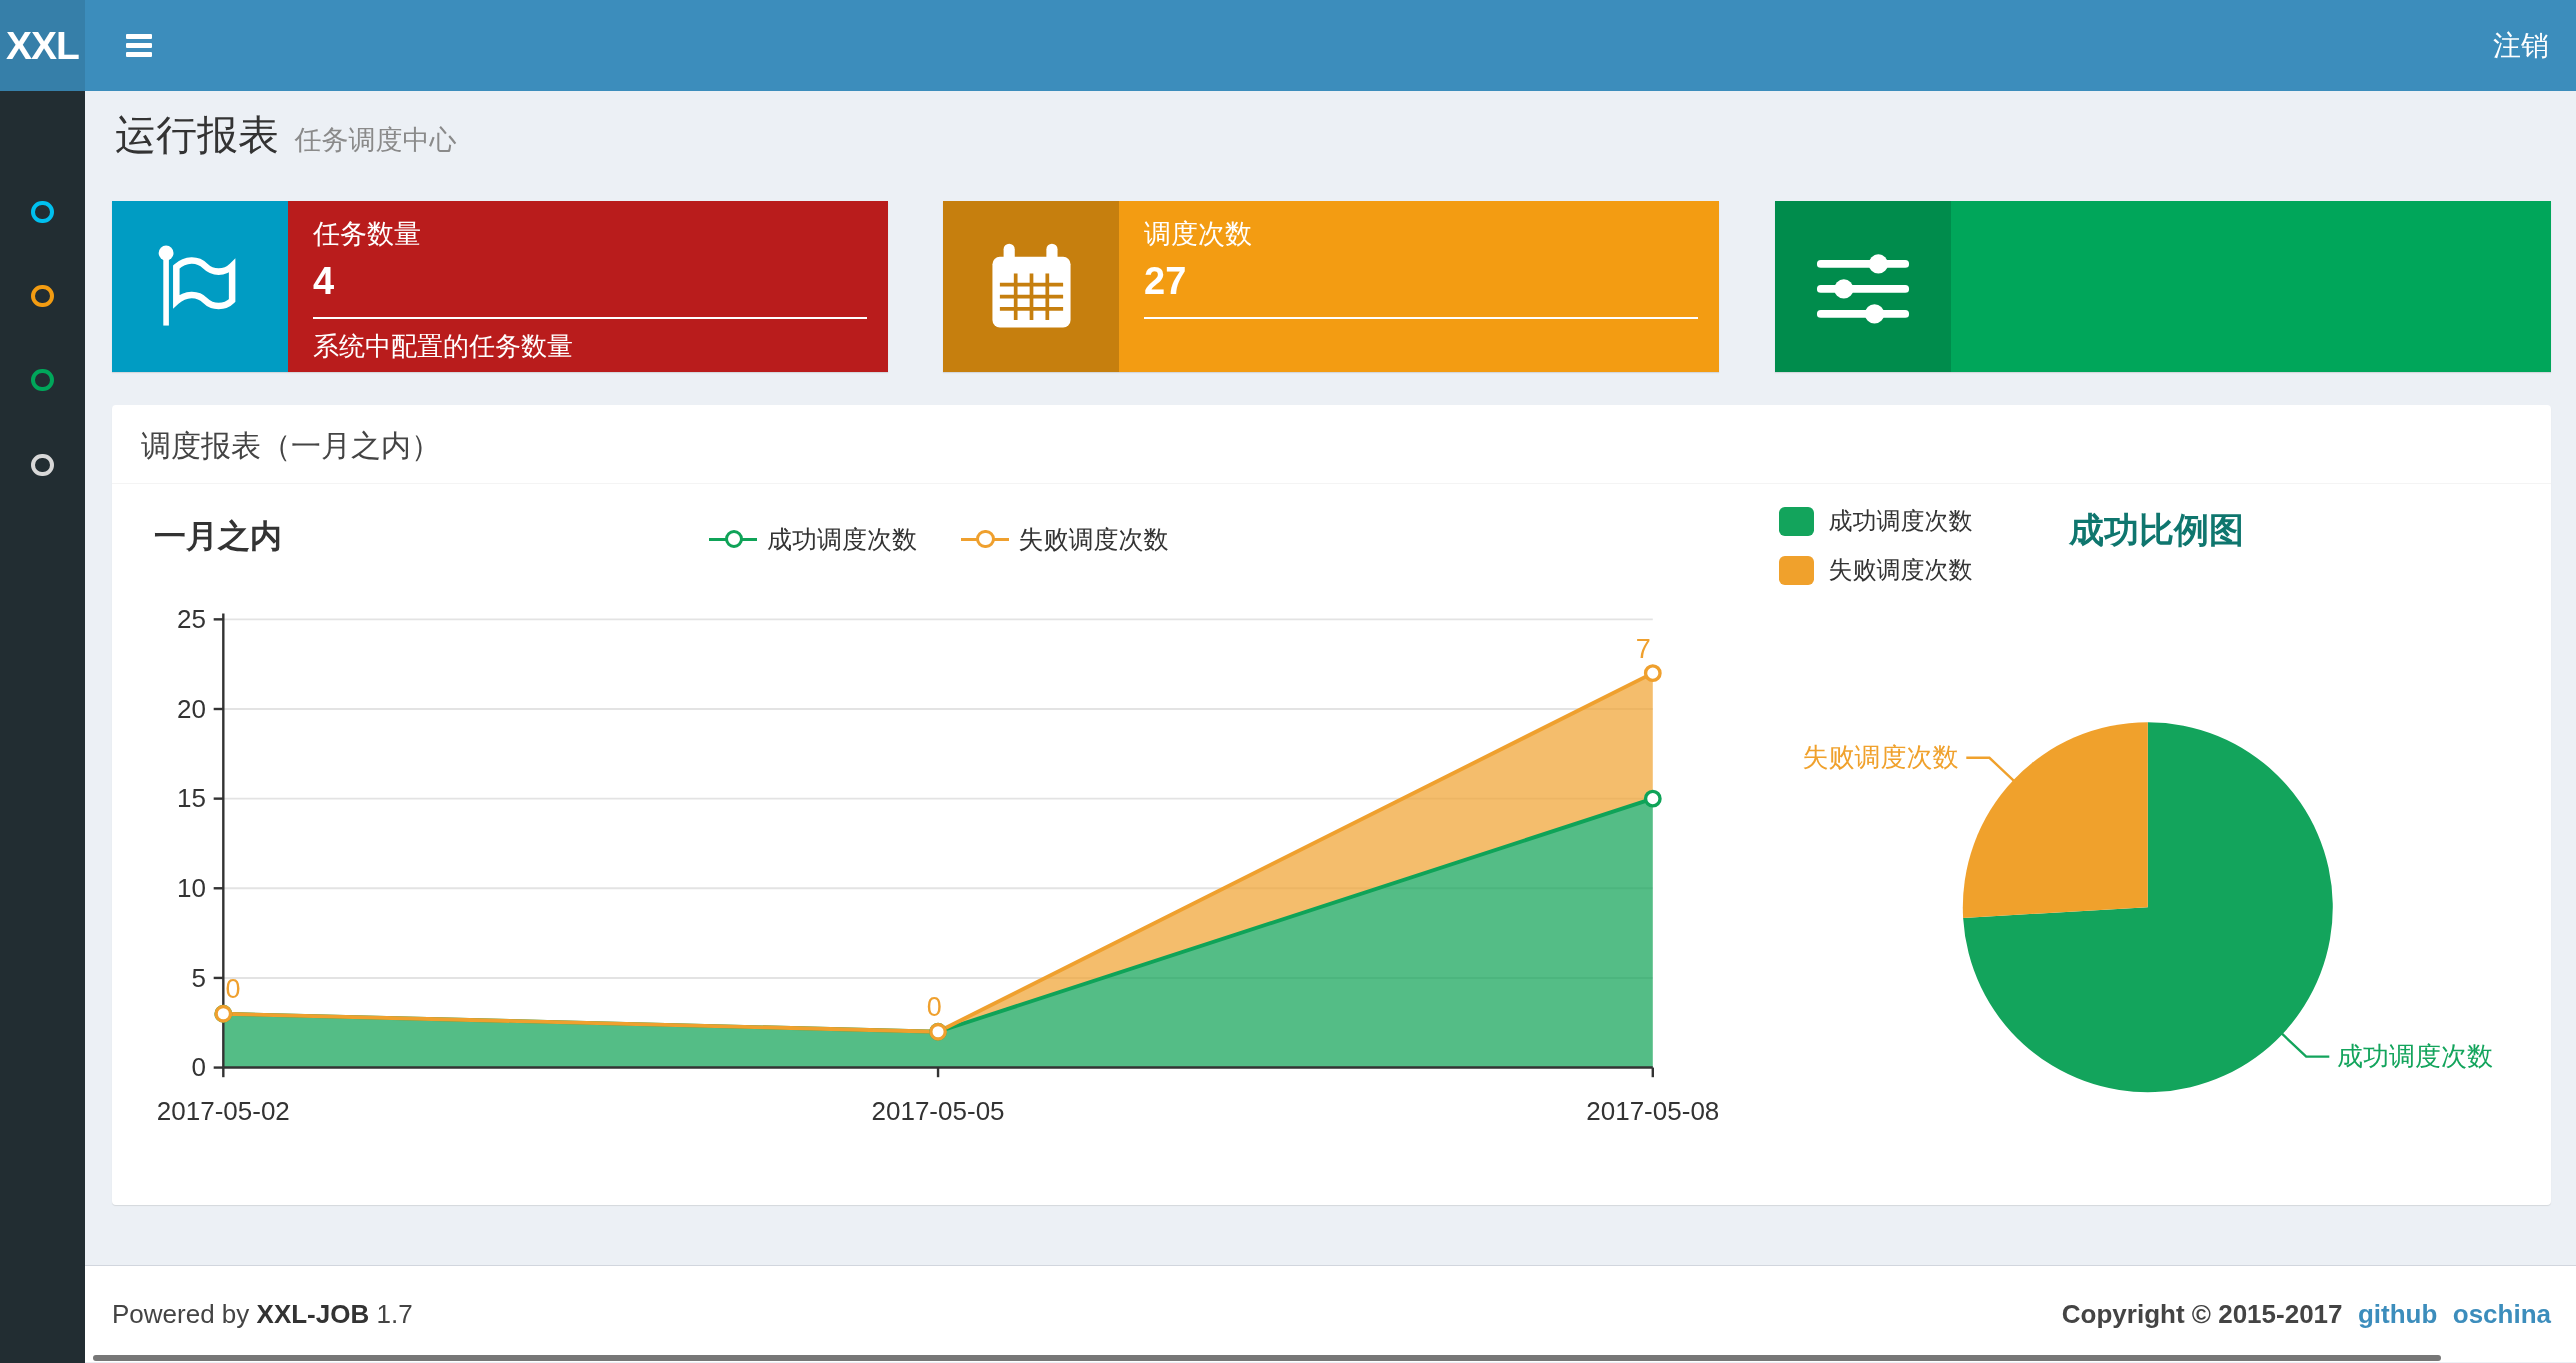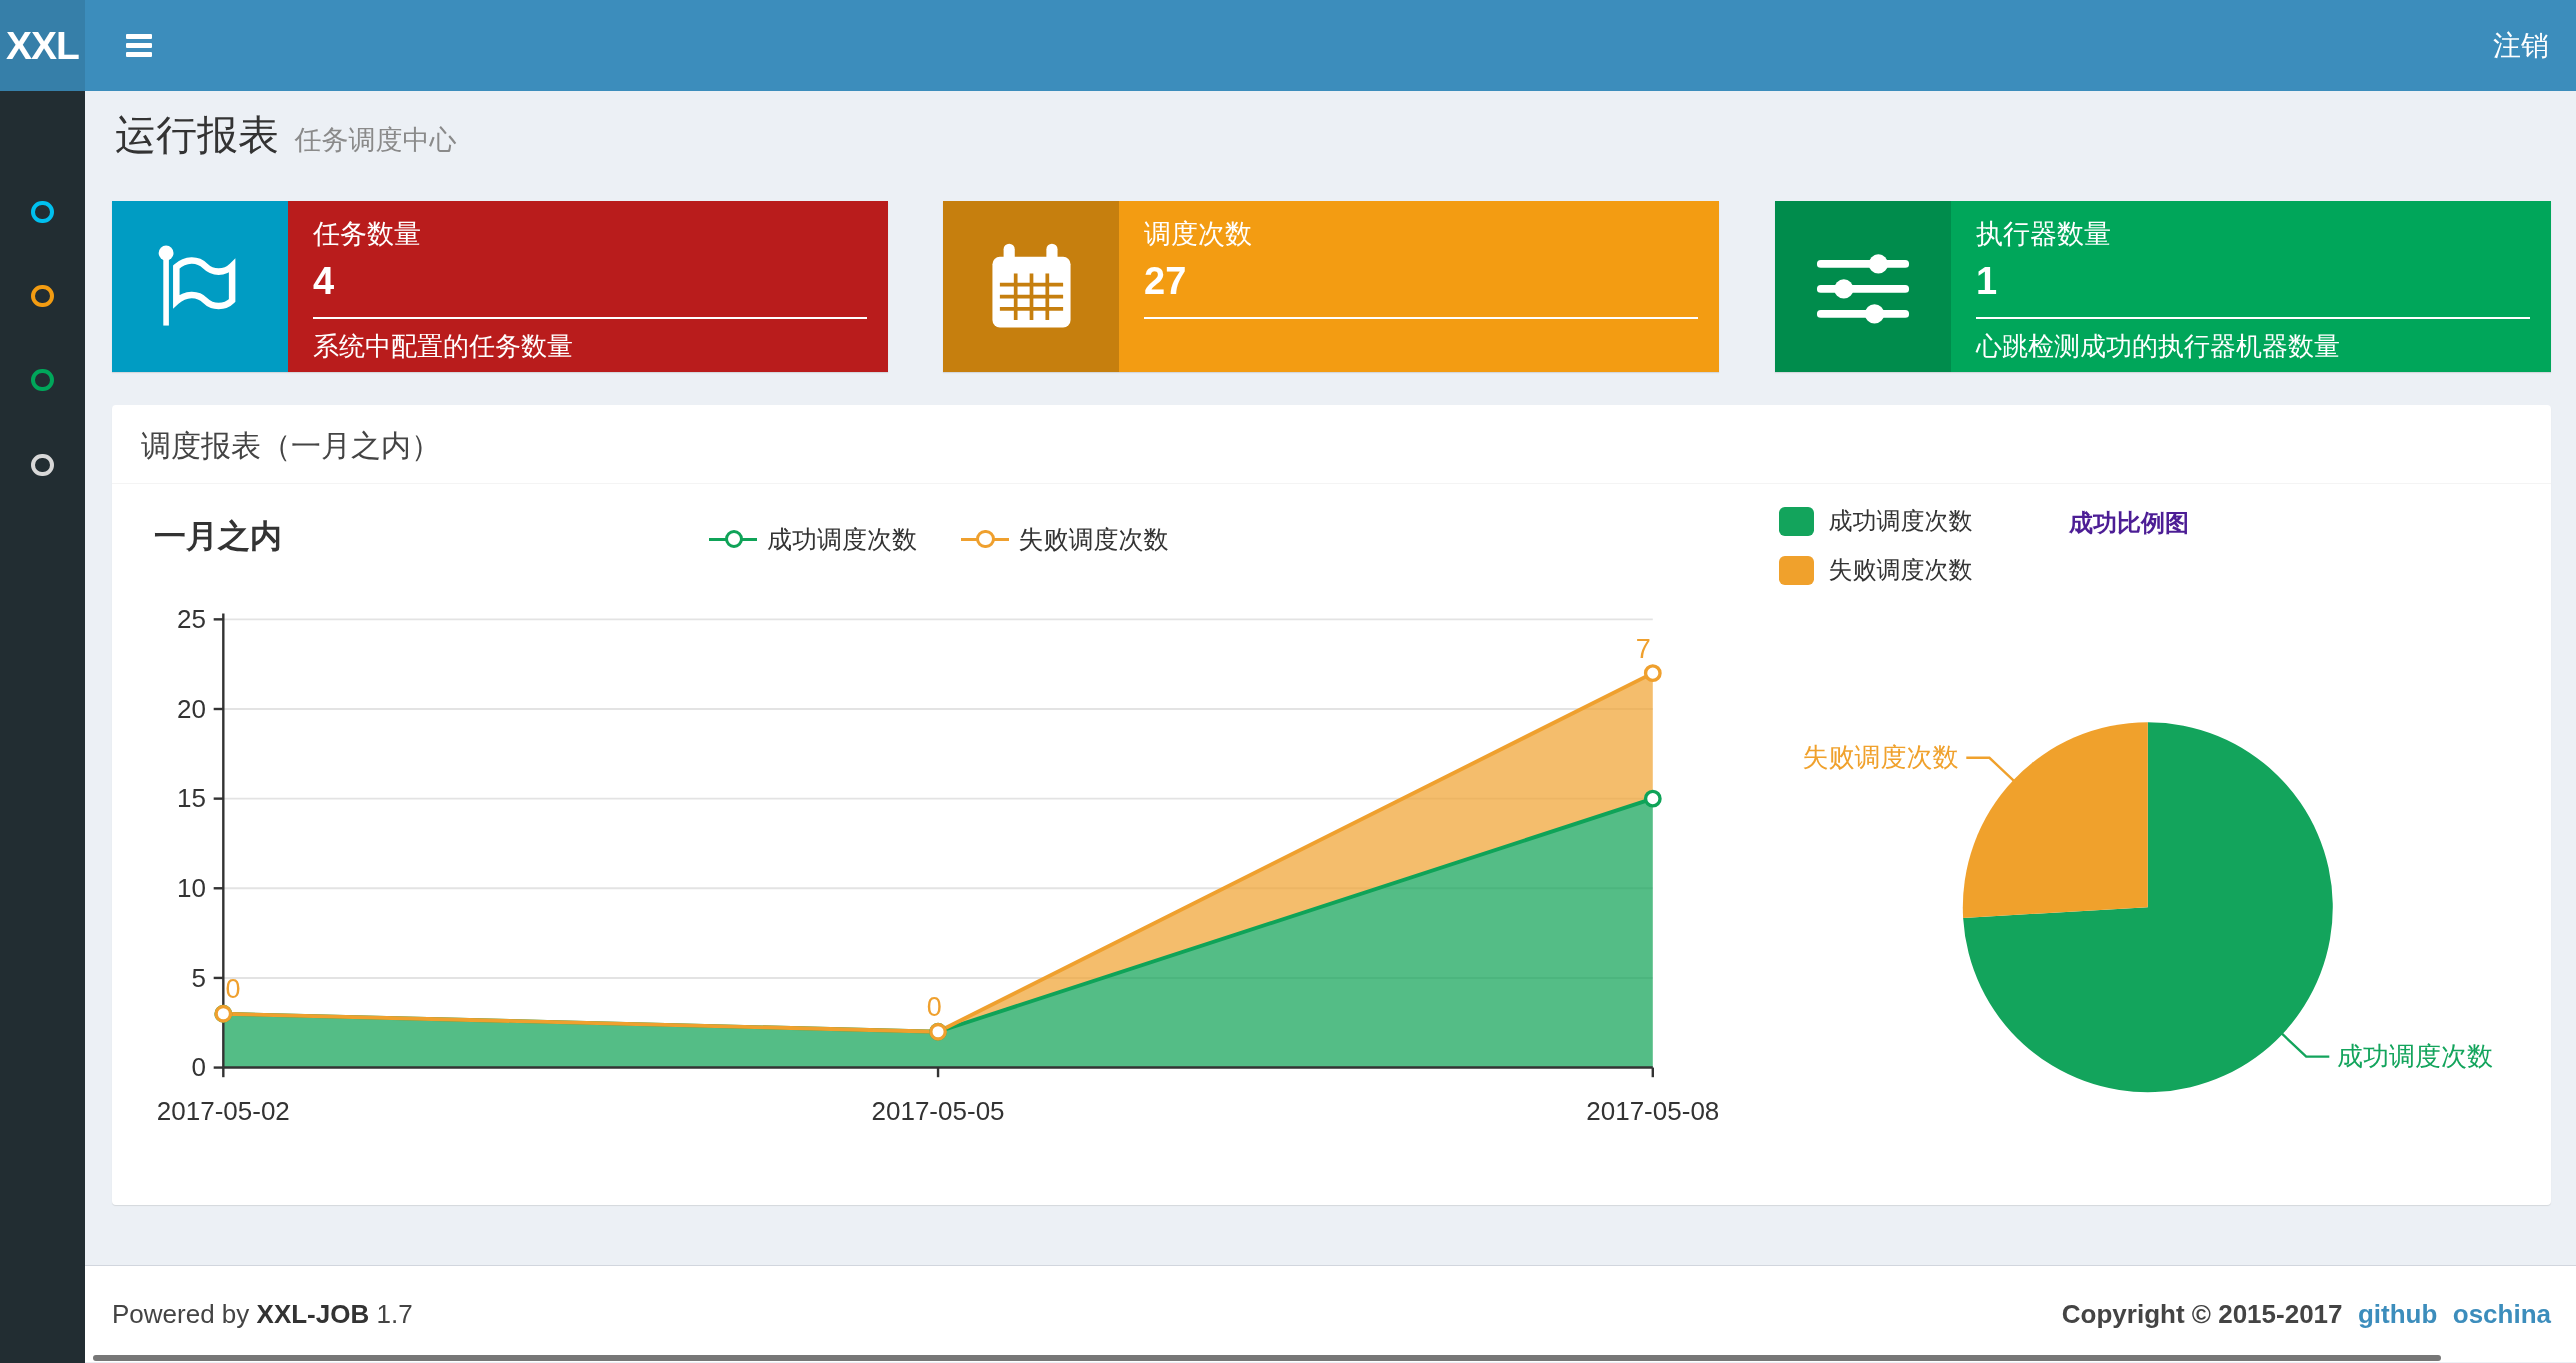--- a/index.html
+++ b/index.html
@@ -40,21 +40,21 @@
   
   .chart-title-line{position:absolute;left:154px;top:515px;font-size:32px;font-weight:bold;color:#333;}
   .line-legend{position:absolute;left:224px;top:523px;width:1430px;display:flex;justify-content:center;gap:44px;}
   .ll-item{display:flex;align-items:center;gap:9.6px;cursor:pointer;}
   .ll-ic{position:relative;width:48px;height:25px;flex:none;}
   .ll-line{position:absolute;left:0;top:11px;width:48px;height:3.4px;}
   .ll-dot{position:absolute;left:15.4px;top:2.9px;width:12.5px;height:12.5px;border:3.4px solid;border-radius:50%;background:#fff;}
   .ll-txt{font-size:25px;color:#333;}
   #line-svg{position:absolute;left:125px;top:598px;}
   
-  .chart-title-pie{position:absolute;left:2069px;top:507px;font-size:24px;font-weight:bold;color:#4c1d95;}
+  .chart-title-pie{position:absolute;left:2069px;top:507px;font-size:35px;font-weight:bold;color:#0f766e;}
   .pie-legend{position:absolute;left:1779px;top:505px;}
   .pl-row{display:flex;align-items:center;gap:14.5px;margin-bottom:17.4px;cursor:pointer;}
   .pl-swatch{width:35px;height:29px;border-radius:5.8px;flex:none;}
   .pl-txt{font-size:24px;color:#333;}
   #pie-svg{position:absolute;left:1764px;top:675px;}
   
   .footer{position:absolute;left:85px;top:1265px;width:2491px;height:97px;background:#fff;border-top:1px solid #d2d6de;box-sizing:border-box;
           display:flex;align-items:center;justify-content:space-between;padding:0 25px 0 27px;font-size:26px;color:#444;}
   .footer b{color:#333;}
   .footer-right{display:flex;align-items:center;gap:15.4px;font-weight:bold;}
@@ -146,26 +146,20 @@
     <svg width="96" height="96" viewBox="0 0 100 100">
       <g stroke="#fff" stroke-width="8" stroke-linecap="round">
         <line x1="6" y1="26" x2="94" y2="26"></line>
         <line x1="6" y1="52" x2="94" y2="52"></line>
         <line x1="6" y1="78" x2="94" y2="78"></line>
       </g>
       <circle cx="66" cy="26" r="10" fill="#fff"></circle>
       <circle cx="30" cy="52" r="10" fill="#fff"></circle>
       <circle cx="62" cy="78" r="10" fill="#fff"></circle>
     </svg>
-  </div>
-  <div class="ib-content">
-    <div class="ib-label">执行器数量</div>
-    <div class="ib-value">1</div>
-    <div class="ib-divider"></div>
-    <div class="ib-desc">心跳检测成功的执行器机器数量</div>
   </div>
 </div>
 
 <div class="panel">
   <div class="panel-header"></div>
 </div>
 <div class="panel-title" style="position:absolute;left:141px;top:426px;font-size:30px;color:#444;">调度报表（一月之内）</div>
 
 <div class="chart-title-line">一月之内</div>
 <div class="line-legend" id="line-legend">

